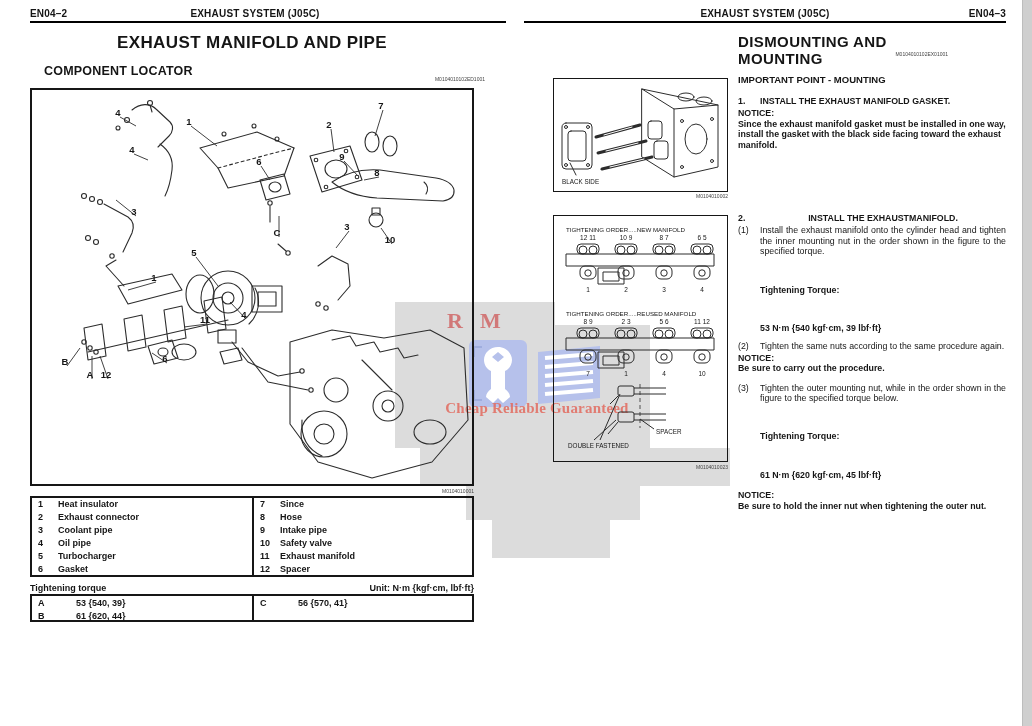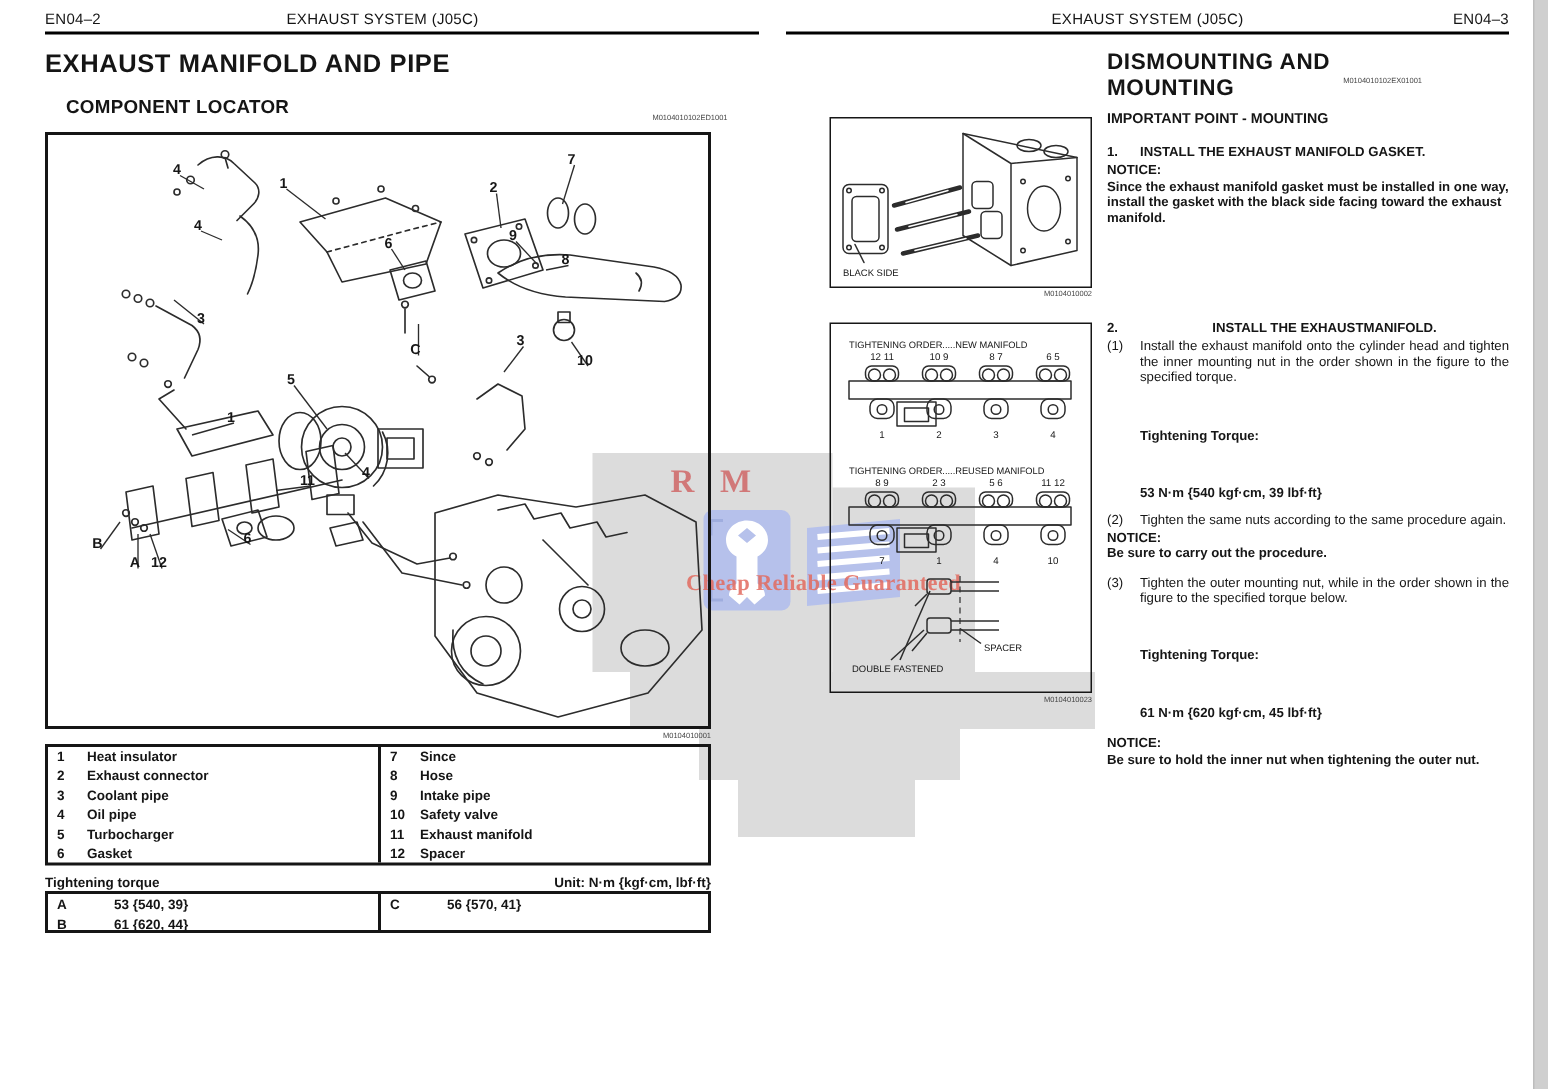--- a/index.html
+++ b/index.html
@@ -1,22 +1,22 @@
 <!DOCTYPE html>
 <html><head>
 <meta charset="utf-8">
 <style>
   html,body{margin:0;padding:0;background:#fff;}
   .canvas{position:relative;width:1032px;height:726px;background:#ffffff;
           font-family:"Liberation Sans",sans-serif;color:#151515;overflow:hidden;}
   .abs{position:absolute;}
   
-  .hdr{font-size:10px;font-weight:normal;letter-spacing:.2px;}
+  .hdr{font-size:10px;font-weight:bold;letter-spacing:.2px;}
   .rule{height:2px;background:#000;}
-  .pgtitle{font-weight:bold;letter-spacing:.4px;}
+  .pgtitle{font-weight:bold;letter-spacing:.4px;text-align:center;}
   .section{font-size:12.5px;font-weight:bold;letter-spacing:.2px;}
   .code{font-size:5px;color:#444;letter-spacing:0;text-align:right;white-space:nowrap;}
   
   .figbox{border:2px solid #161616;background:transparent;box-sizing:border-box;}
   .figbox-thin{border:1.5px solid #161616;background:transparent;box-sizing:border-box;}
   svg{display:block;}
   svg text{font-family:"Liberation Sans",sans-serif;fill:#161616;}
   
   .parts{display:grid;grid-template-columns:1fr 1fr;box-sizing:border-box;}
   .pcol{display:grid;grid-auto-rows:1fr;}
@@ -72,21 +72,21 @@
     <svg class="abs" style="left:534px;top:344px;" width="70" height="60" viewBox="0 0 70 60">
       <polygon points="4,8 66,2 66,54 4,60" fill="#b6c1eb"></polygon>
       <g stroke="#ffffff" stroke-width="4" fill="none">
         <line x1="11" y1="14" x2="59" y2="10"></line>
         <line x1="11" y1="23" x2="59" y2="19"></line>
         <line x1="11" y1="32" x2="59" y2="28"></line>
         <line x1="11" y1="41" x2="59" y2="37"></line>
         <line x1="11" y1="50" x2="59" y2="46"></line>
       </g>
     </svg>
-    <div class="wm-tagline abs" style="left:442px;top:381px;width:190px;margin-left:12px;">Cheap Reliable Guaranteed</div>
+    <div class="wm-tagline abs" style="left:442px;top:400px;width:190px;">Cheap Reliable Guaranteed</div>
   </div>
 
   <div class="edge abs" style="left:1022px;top:0;width:10px;height:726px;z-index:2;"></div>
 
   <div class="layer1">
 
     <div class="hdr abs" style="left:30px;top:8px;">EN04–2</div>
     <div class="hdr abs" style="left:30px;top:8px;width:450px;text-align:center;">EXHAUST SYSTEM (J05C)</div>
     <div class="rule abs" style="left:30px;top:21px;width:476px;"></div>
 

